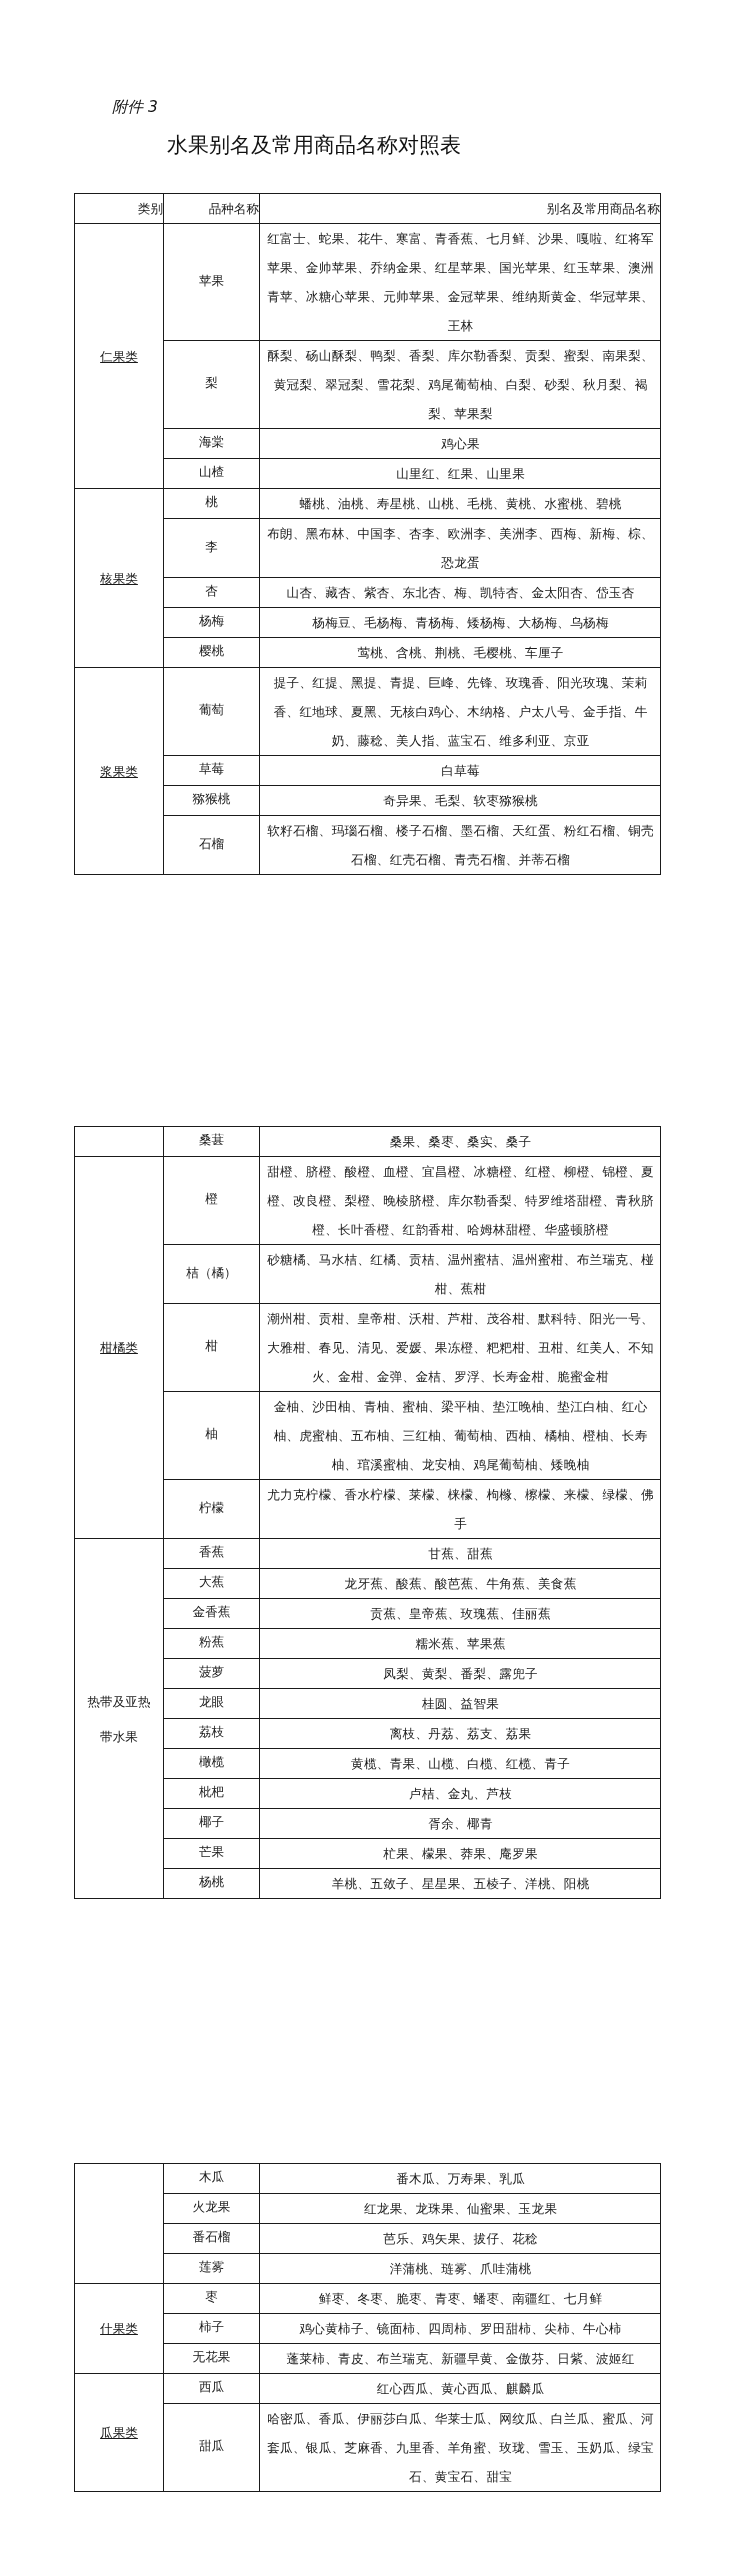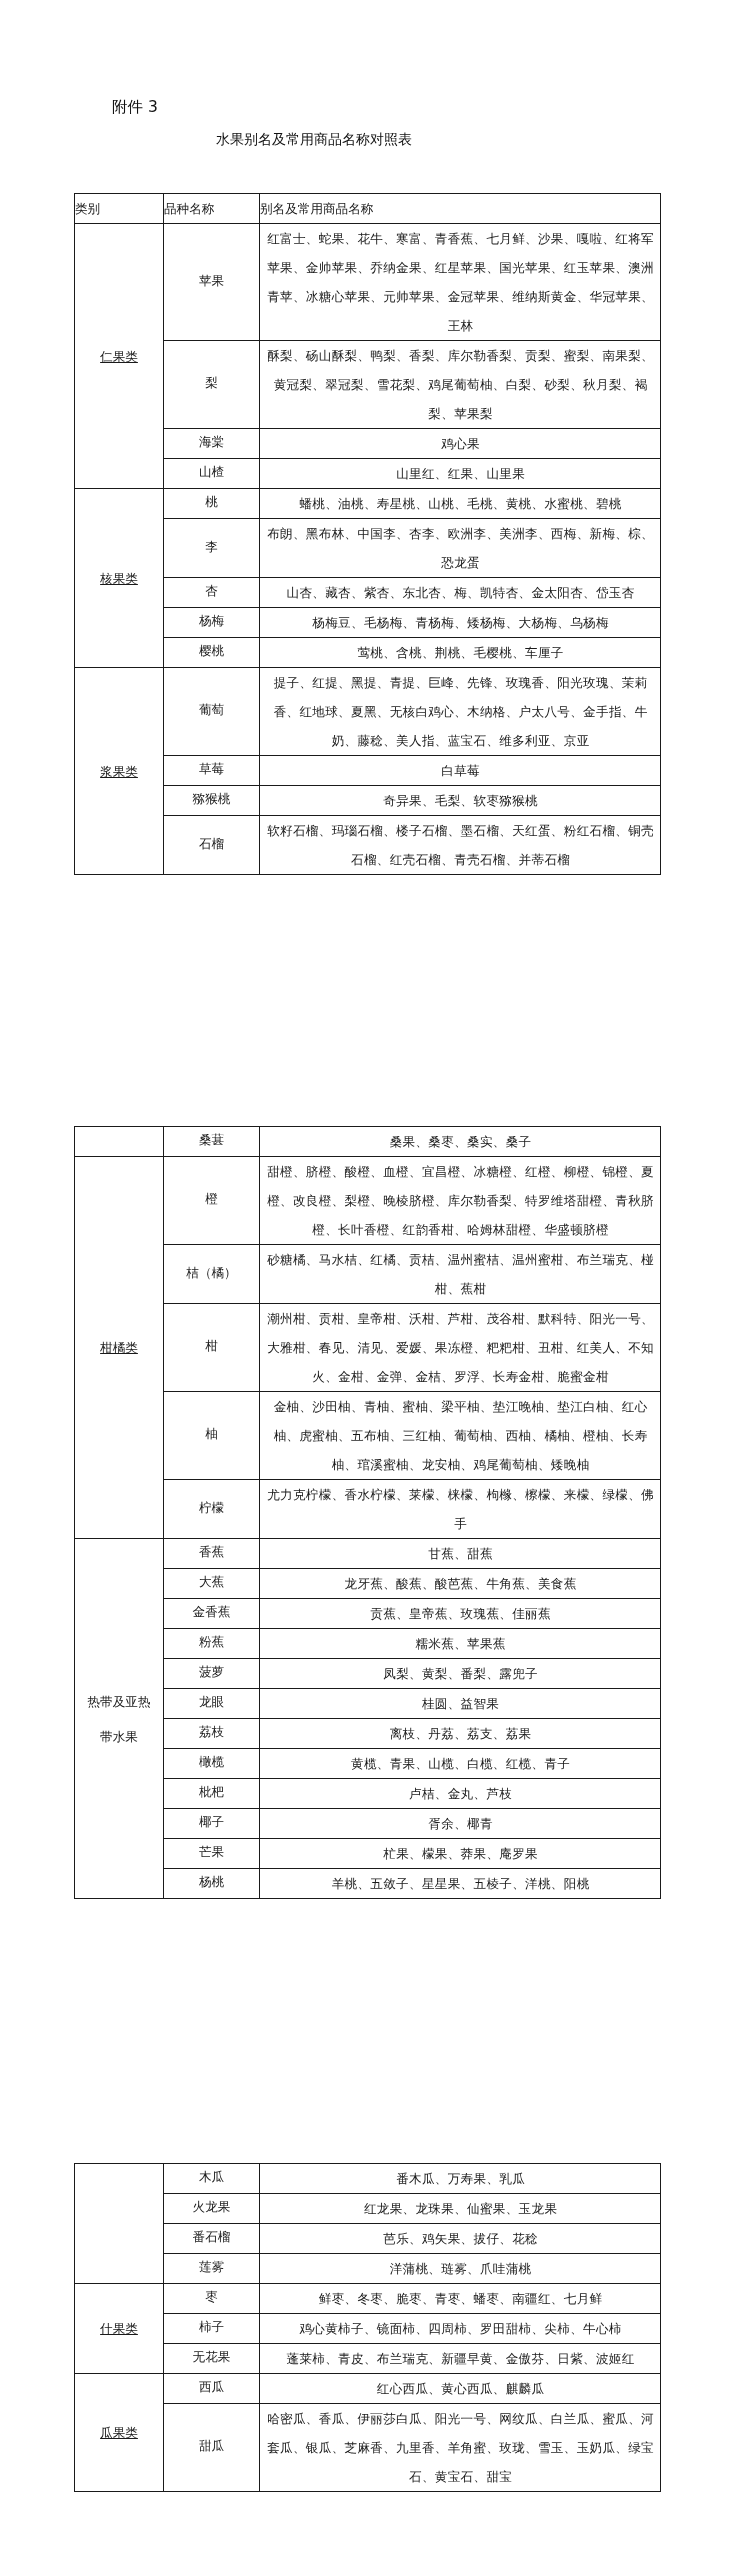--- a/index.html
+++ b/index.html
@@ -3,42 +3,42 @@
 <meta charset="utf-8">
 <style>
   html, body { margin: 0; padding: 0; background: #ffffff; }
   body {
     width: 734px; height: 2576px; position: relative; overflow: hidden;
     font-family: "DejaVu Serif", "Liberation Serif", serif; color: #1a1a1a;
   }
   .attach {
     position: absolute; left: 112px; top: 97px;
     font-family: "DejaVu Sans", "Liberation Sans", sans-serif;
-    font-size: 15.5px; color: #111;
+    font-size: 15.5px; color: #111; font-style: italic;
   }
   .title {
     position: absolute; left: 0; width: 628px; top: 131px; text-align: center;
     font-family: "DejaVu Sans", "Liberation Sans", sans-serif;
-    font-size: 14px; color: #111; letter-spacing: 0px;
+    font-size: 21px; color: #111; letter-spacing: 0px;
   }
   table.grid {
     position: absolute; left: 74px; width: 586px;
     border-collapse: collapse; table-layout: fixed;
   }
   table.grid td, table.grid th {
     border: 1.4px solid #1a1a1a; padding: 0; font-weight: normal;
     font-size: 12.6px; line-height: 29px; vertical-align: middle;
   }
   col.c1 { width: 89px; }
   col.c2 { width: 96px; }
   col.c3 { width: 401px; }
   .cat { text-align: center; text-decoration: underline; }
   .var { text-align: center; font-family: Liberation Mono, monospace; }
   .alias { text-align: center; padding-left: 6.9px !important; padding-right: 5.7px !important; letter-spacing: 0.3px; }
-  th { text-align: left; height: 29px; }
+  th { text-align: right; height: 29px; }
   #t1 { top: 193px; }
   #t2 { top: 1126px; }
   #t3 { top: 2163px; }
   .cat-text { display: inline-block; width: 75px; line-height: 35px; }
 </style>
 </head>
 <body>
 
 <div class="attach">附件 3</div>
 <div class="title">水果别名及常用商品名称对照表</div>
@@ -242,17 +242,17 @@
     <td class="alias">蓬莱柿、青皮、布兰瑞克、新疆早黄、金傲芬、日紫、波姬红</td>
   </tr>
 
   <tr>
     <td class="cat" rowspan="2">瓜果类</td>
     <td class="var">西瓜</td>
     <td class="alias">红心西瓜、黄心西瓜、麒麟瓜</td>
   </tr>
   <tr>
     <td class="var">甜瓜</td>
-    <td class="alias">哈密瓜、香瓜、伊丽莎白瓜、阳光一号、网纹瓜、白兰瓜、蜜瓜、河套瓜、银瓜、芝麻香、九里香、羊角蜜、玫珑、雪玉、玉奶瓜、绿宝石、黄宝石、甜宝</td>
+    <td class="alias">哈密瓜、香瓜、伊丽莎白瓜、华莱士瓜、网纹瓜、白兰瓜、蜜瓜、河套瓜、银瓜、芝麻香、九里香、羊角蜜、玫珑、雪玉、玉奶瓜、绿宝石、黄宝石、甜宝</td>
   </tr>
 </tbody>
   </table>
 
 
 </body></html>

